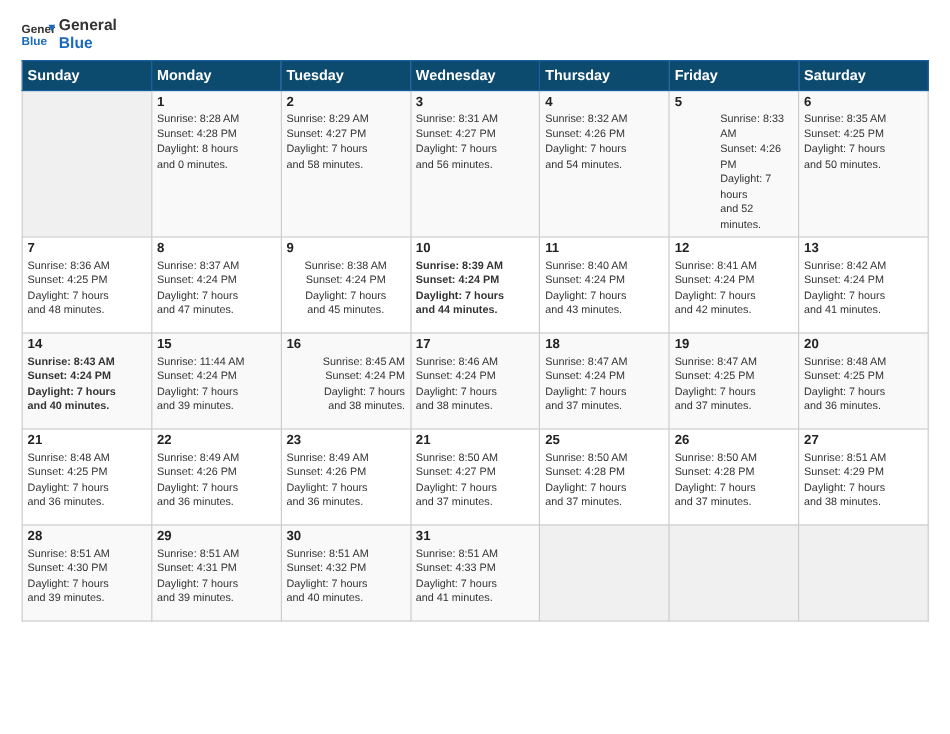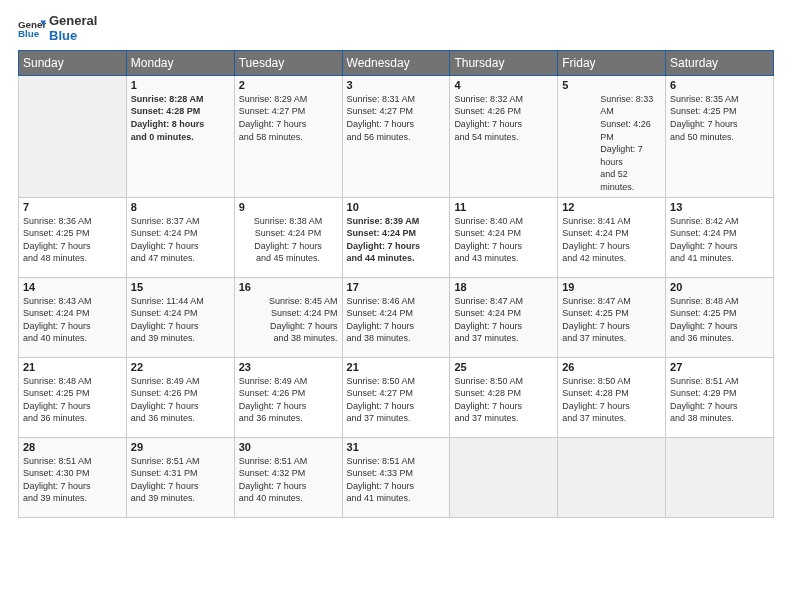--- a/index.html
+++ b/index.html
@@ -47,24 +47,24 @@
       color: #333;
       margin-top: 1px;
     }
     table {
       width: 100%;
       border-collapse: collapse;
       margin-top: 6px;
       table-layout: fixed;
     }
     thead th {
-      background-color: #737373;
+      background-color: #0c4a6e;
       color: #fff;
       font-size: 12px;
-      font-weight: normal;
+      font-weight: bold;
       padding: 5px 4px;
       text-align: left;
       border: 1px solid #1a5fa0;
     }
     tbody td {
       border: 1px solid #ccc;
       vertical-align: top;
       padding: 3px 4px;
       font-size: 9.5px;
       color: #333;
@@ -118,21 +118,21 @@
         <th>Thursday</th>
         <th>Friday</th>
         <th>Saturday</th>
       </tr>
     </thead>
     <tbody id="calendar-body">
     <tr>
           <td class="empty-cell"></td>
           <td>
             <span class="day-num">1</span>
-            <div class="day-info" style="white-space: pre-line; font-weight: bold;">Sunrise: 8:28 AM
+            <div class="day-info" style="white-space: pre-line;">Sunrise: 8:28 AM
 Sunset: 4:28 PM
 Daylight: 8 hours
 and 0 minutes.</div>
           </td>
           <td>
             <span class="day-num">2</span>
             <div class="day-info" style="white-space: pre-line;">Sunrise: 8:29 AM
 Sunset: 4:27 PM
 Daylight: 7 hours
 and 58 minutes.</div>
@@ -213,21 +213,21 @@
             <span class="day-num">13</span>
             <div class="day-info" style="white-space: pre-line;">Sunrise: 8:42 AM
 Sunset: 4:24 PM
 Daylight: 7 hours
 and 41 minutes.</div>
           </td>
         </tr>
         <tr>
           <td>
             <span class="day-num">14</span>
-            <div class="day-info" style="white-space: pre-line;">Sunrise: 8:43 AM
+            <div class="day-info" style="white-space: pre-line; font-weight: bold;">Sunrise: 8:43 AM
 Sunset: 4:24 PM
 Daylight: 7 hours
 and 40 minutes.</div>
           </td>
           <td>
             <span class="day-num">15</span>
             <div class="day-info" style="white-space: pre-line;">Sunrise: 11:44 AM
 Sunset: 4:24 PM
 Daylight: 7 hours
 and 39 minutes.</div>

